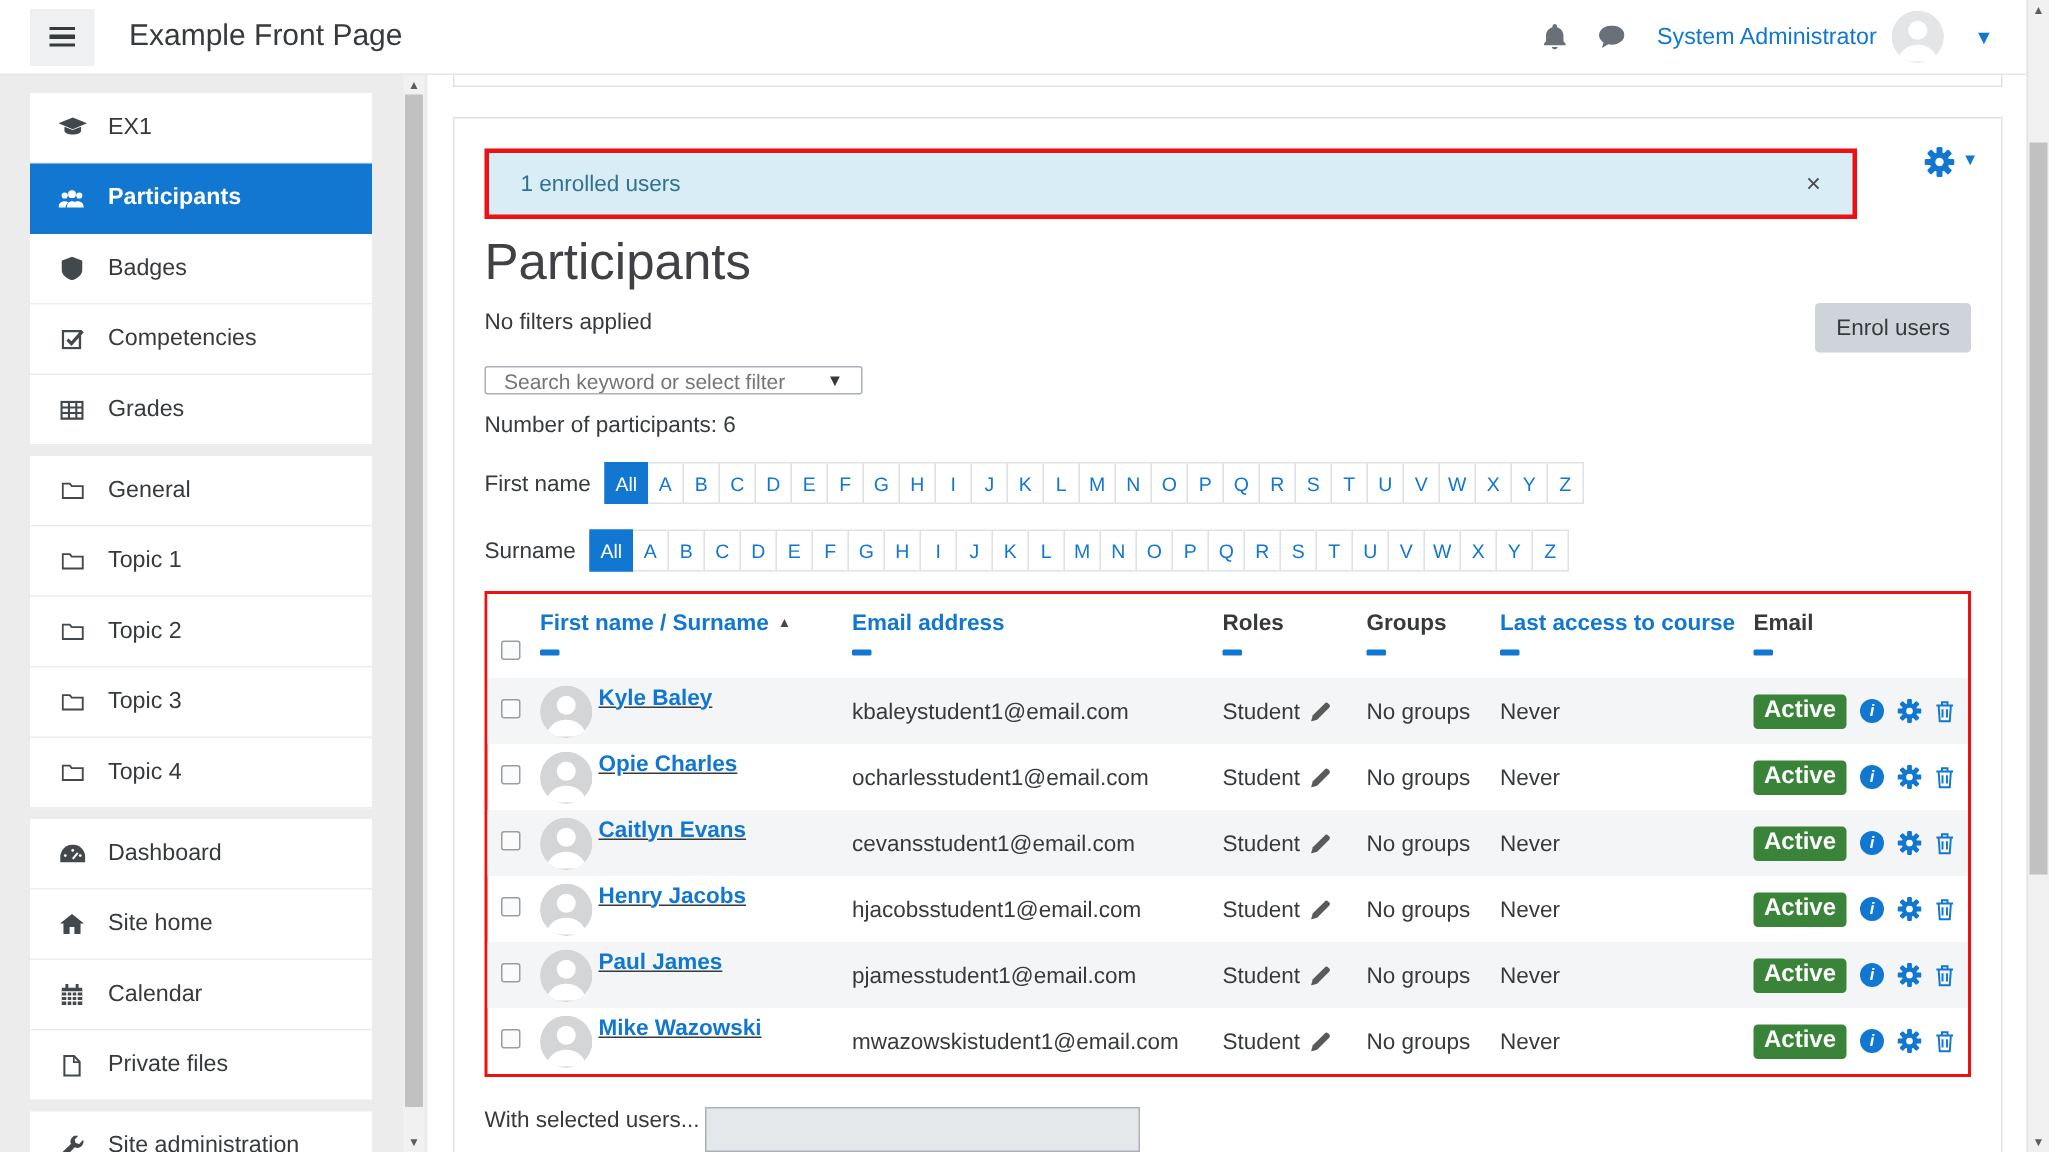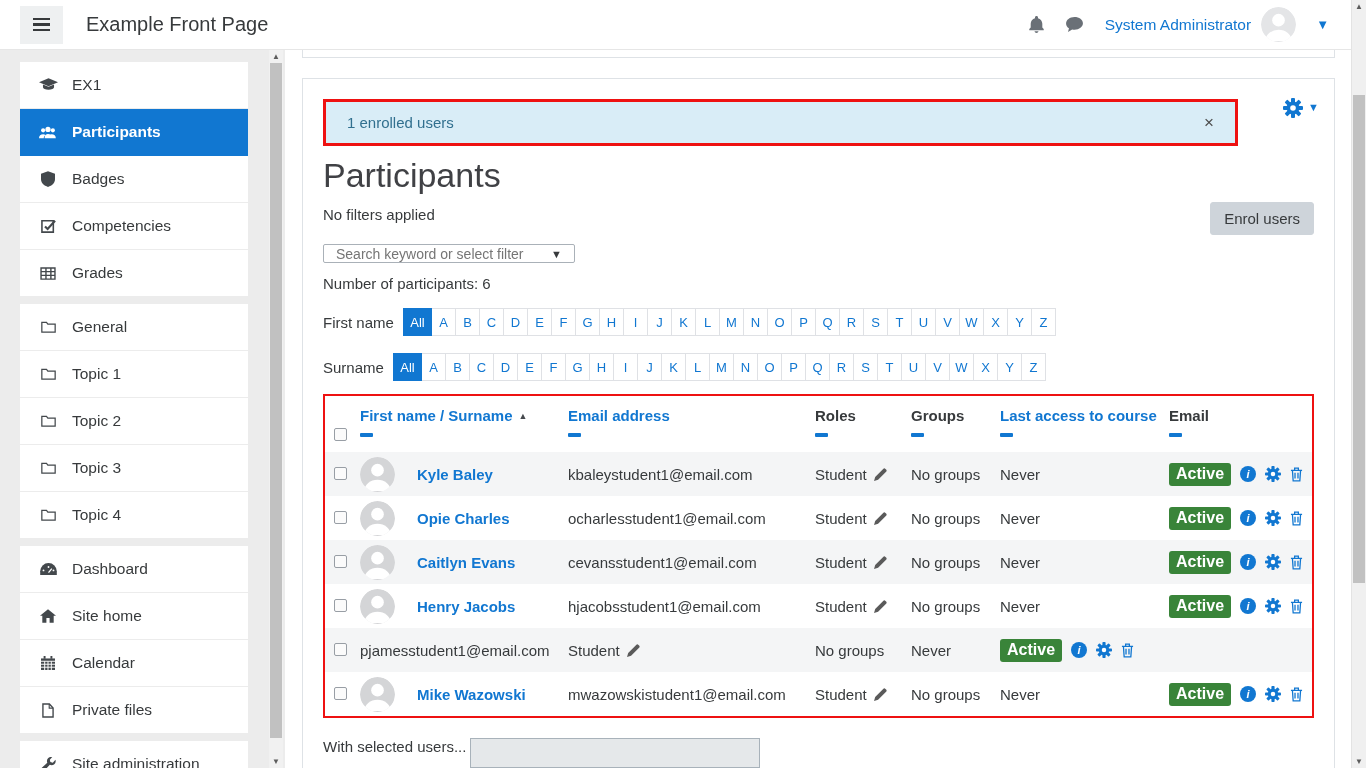--- a/index.html
+++ b/index.html
@@ -86,21 +86,21 @@
   .th-label.link { color:var(--accent); cursor:pointer; }
   .sort-arrow { color:#45494d; font-size:9px; margin-left:6px; vertical-align:2px; }
   .minus { display:block; width:13px; height:4px; background:var(--accent); border-radius:1px;
     margin-top:9px; cursor:pointer; }
   .th-check { padding-top:31px; padding-left:9px; }
   .cb { display:inline-block; width:13px; height:13px; border:1px solid #989ea5; background:#fbfbfb;
     border-radius:2px; cursor:pointer; }
   .trow { height:44px; align-items:center; font-size:15px; }
   .trow:nth-child(odd) { background:#f4f5f6; }
   .td-check { padding-left:9px; }
-  .td-name { display:flex; align-items:center; gap:22px; }
+  .td-name { display:flex; align-items:flex-start; gap:4px;text-decoration:underline; }
   .avatar { width:35px; height:35px; border-radius:50%; overflow:hidden; display:block; flex:none; }
   .name-link { color:var(--accent); font-weight:bold; text-decoration:none; cursor:pointer; }
   .td-role { display:flex; align-items:center; gap:7px; }
   .pencil { color:#5a5a5a; display:flex; cursor:pointer; }
   .td-status { display:flex; align-items:center; gap:9px; }
   .badge { background:var(--badge-green); color:#fff; font-size:16px; font-weight:bold;
     padding:2.5px 7px; border-radius:3px; }
   .info-circle { width:16px; height:16px; border-radius:50%; background:var(--accent); color:#fff;
     font-size:11px; font-weight:bold; font-style:italic; display:flex; align-items:center;
     justify-content:center; cursor:pointer; }
@@ -588,20 +588,28 @@
               </span>
               <span class="act-icon">
                 <svg viewBox="0 0 14 16" width="13" height="15">
                   <path fill="none" stroke="currentColor" stroke-width="1.4" d="M1 3.5h12M5 3.5V1.2h4v2.3M2.6 3.5l.8 11.3h7.2l.8-11.3M5.4 6.2v6M8.6 6.2v6"></path>
                 </svg>
               </span>
             </div>
           </div>
           <div class="trow grid-row">
             <div class="td-check"><span class="cb"></span></div>
+            <div class="td-name">
+              <span class="avatar"><svg viewBox="0 0 36 36" width="35" height="35">
+                  <circle cx="18" cy="18" r="18" fill="#d4d5d7"></circle>
+                  <circle cx="18" cy="13.5" r="6.5" fill="#fff"></circle>
+                  <path d="M4.5 35a13.5 11.5 0 0 1 27 0z" fill="#fff"></path>
+                </svg></span>
+              <a class="name-link">Paul James</a>
+            </div>
             <div class="td-email">pjamesstudent1@email.com</div>
             <div class="td-role">
               <span>Student</span>
               <span class="pencil">
                 <svg viewBox="0 0 14 14" width="13" height="13">
                   <path fill="currentColor" d="M0 14l1.3-4.4L9.9 1a1.7 1.7 0 0 1 2.4 0l.7.7a1.7 1.7 0 0 1 0 2.4L4.4 12.7z"></path>
                 </svg>
               </span>
             </div>
             <div>No groups</div>

